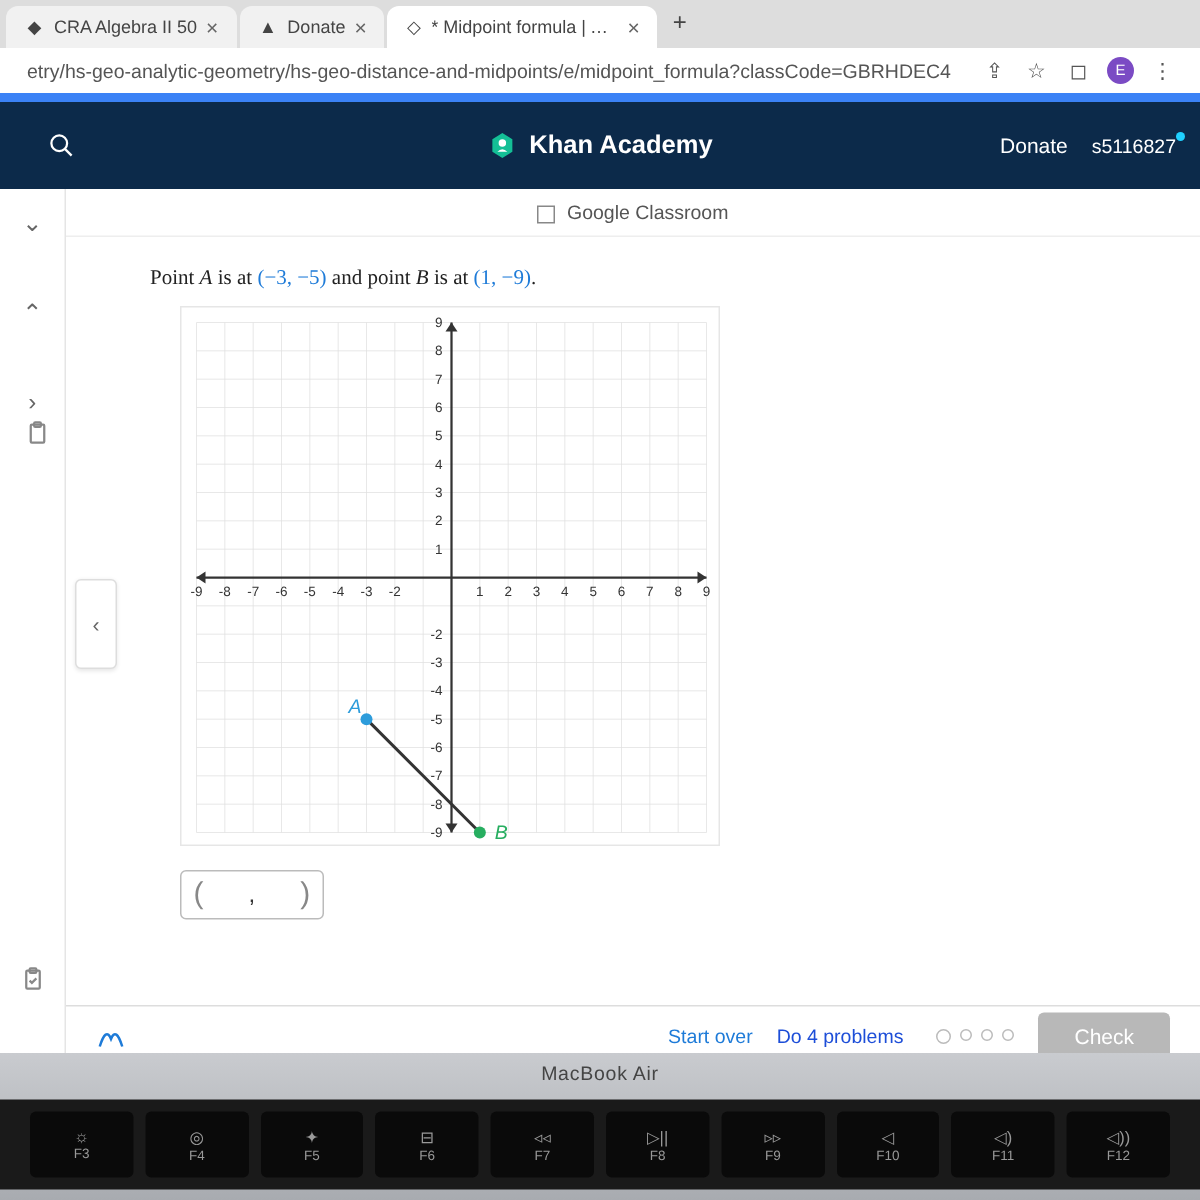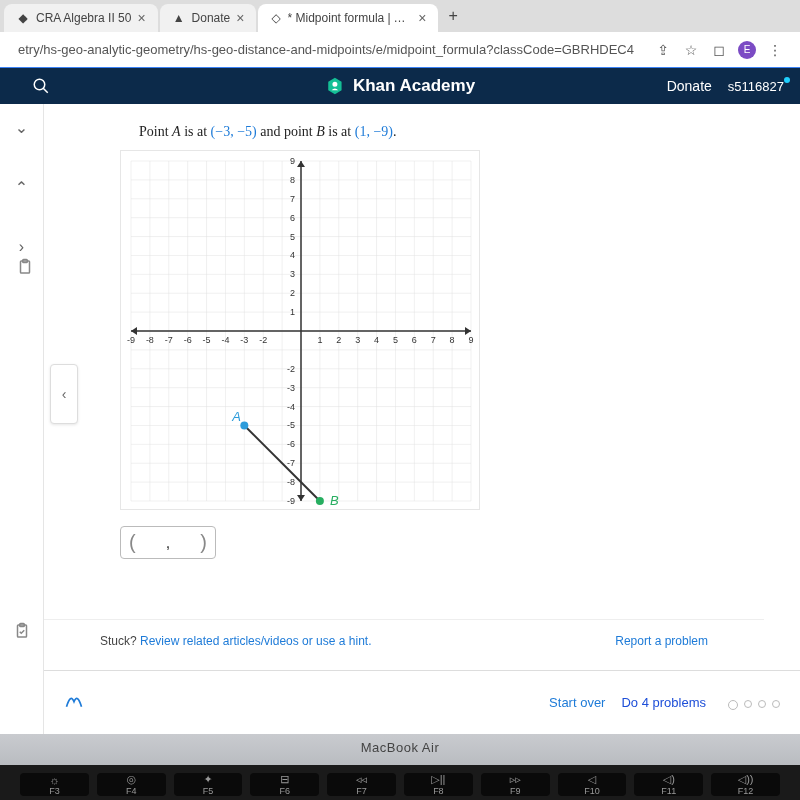--- a/index.html
+++ b/index.html
@@ -4,64 +4,64 @@
   <style>
     * { margin: 0; padding: 0; box-sizing: border-box; }
     body { font-family: -apple-system, BlinkMacSystemFont, 'Segoe UI', sans-serif; background: #f5f5f5; overflow: hidden; }
     .browser-chrome { background: #e8e8e8; }
     .tab-bar { display: flex; align-items: center; height: 32px; background: #ddd; gap: 2px; padding: 0 4px; }
     .tab { display: flex; align-items: center; gap: 6px; padding: 4px 12px; background: #f1f1f1; border-radius: 8px 8px 0 0; font-size: 12px; color: #444; max-width: 180px; height: 28px; margin-top: 4px;}
     .tab.active { background: #fff; }
     .tab-favicon { width: 14px; height: 14px; display: inline-flex; align-items: center; justify-content: center; }
     .tab-close { font-size: 14px; color: #666; }
     .new-tab { padding: 4px 8px; font-size: 16px; color: #444; cursor:pointer;}
-    .url-bar-row { display: flex; align-items: center; padding: 4px 8px; background: #fff; gap: 8px; height: 36px; border-bottom: 1px solid #3b82f6;}
+    .url-bar-row { display: flex; align-items: center; padding: 4px 8px; background: #fff; gap: 8px; height: 36px; border-bottom: 6px solid #3b82f6;}
     .url-bar { flex: 1; font-size: 13px; color: #555; padding: 6px 10px; }
     .url-actions { display: flex; gap: 10px; align-items: center; padding-right: 8px;}
     .icon-btn { width: 18px; height: 18px; display: inline-flex; align-items: center; justify-content: center; color: #555; font-size: 14px;}
     .profile-badge { width: 18px; height: 18px; border-radius: 50%; background: #7b4bc4; color: #fff; font-size: 10px; display: inline-flex; align-items: center; justify-content: center; }
-    .app-header { background: #0c2a4a; color: #fff; display: flex; align-items: center; height: 36px; padding: 0 16px; position: relative;}
+    .app-header { background: #0c2a4a; color: #fff; display: flex; align-items: center; height: 58px; padding: 0 16px; position: relative;}
     .search-icon-area { width: 50px; display:flex; justify-content:center; }
     .brand { display: flex; align-items: center; gap: 8px; font-weight: 600; font-size: 17px; position: absolute; left: 50%; transform: translateX(-50%);}
     .brand-icon { width: 20px; height: 20px; }
     .header-right { margin-left: auto; display: flex; align-items: center; gap: 16px; font-size: 14px;}
     .points-badge { background: transparent; position: relative; font-size: 13px;}
     .points-badge::after { content:''; width:6px; height:6px; background:#1fd0ff; border-radius:50%; position:absolute; top:-2px; right:-6px;}
     .layout { display: flex; height: calc(100vh - 118px); }
     .left-rail { width: 44px; background: #fff; border-right: 1px solid #e5e5e5; display: flex; flex-direction: column; align-items: center; padding-top: 8px; gap: 30px;}
     .rail-btn { width: 30px; height: 30px; display: flex; align-items: center; justify-content: center; color: #666; font-size: 16px;}
     .main { flex: 1; background: #fff; overflow-y: auto; position:relative;}
     .gc-row { text-align: center; padding: 8px; font-size: 13px; color: #555; border-bottom: 1px solid #eee;}
     .gc-row .box { display:inline-block; width:12px; height:12px; border:1px solid #888; margin-right:4px; vertical-align:middle;}
     .content { padding: 20px 56px; max-width: 640px; }
-    .problem-text { font-size: 14px; color: #222; margin-bottom: 10px; font-family: Georgia, serif; margin-left: 39px;}
+    .problem-text { font-size: 14px; color: #222; margin-bottom: 10px; font-family: Georgia, serif;}
     .problem-text .mvar { font-style: italic; }
     .problem-text .coord { color: #1e7bd8; }
     .question { font-size: 13px; font-weight: 600; margin-bottom: 14px;}
     .overline { text-decoration: overline; font-style:italic;}
     .graph-wrap { width: 360px; height: 360px; border:1px solid #e6e6e6; margin-left: 20px; margin-bottom: 16px; }
     .answer-row { margin-left: 20px; margin-bottom: 40px;}
     .answer-box { display:inline-flex; align-items:center; border:1px solid #bbb; border-radius: 4px; padding: 4px 8px; font-size: 16px; color:#888;}
     .answer-input { width: 26px; height: 20px; border:none; text-align:center; font-size:14px;}
     .answer-sep { margin: 0 4px; color:#333;}
     .paren { font-size:20px; color:#888; font-weight:300;}
     .collapse-btn { position:absolute; left: 6px; top: 260px; width:28px; height:60px; background:#fff; border:1px solid #ddd; border-radius:4px; display:flex; align-items:center; justify-content:center; font-size:14px; color:#666; box-shadow: 0 1px 3px rgba(0,0,0,0.1);}
     .stuck-row { padding: 14px 56px; font-size: 12px; color: #444; display:flex; justify-content:space-between; border-top:1px solid #eee; max-width: 720px;}
     .stuck-row a { color: #1e7bd8; text-decoration:none;}
     .report { color:#888; text-decoration:underline;}
-    .bottom-bar { position:fixed; bottom:90px; left:44px; right:0; height:40px; background:#fff; border-top:1px solid #ddd; display:flex; align-items:flex-end; padding: 0 20px; gap:16px;}
+    .bottom-bar { position:fixed; bottom:90px; left:44px; right:0; height:40px; background:#fff; border-top:1px solid #ddd; display:flex; align-items:center; padding: 0 20px; gap:16px;}
     .streak-icon { width:20px; height:20px; color:#1e7bd8;}
     .bottom-spacer { flex:1; }
     .start-over { color:#1e7bd8; font-size:13px; cursor:pointer;}
     .do-problems { font-size:13px; color:#1d4ed8;}
     .progress-dots { display:flex; gap:6px; margin-left:6px;}
     .progress-dot { width:8px; height:8px; border-radius:50%; border:1px solid #bbb;}
     .progress-dot:first-child { width:10px; height:10px;}
     .check-btn { background:#b8b8b8; color:#fff; padding:8px 24px; border-radius:4px; font-size:14px; border:none;}
-    .macbook { position:fixed; bottom:0; left:0; right:0; height:66px; background: linear-gradient(#c9cbcf, #a8abb0); display:flex; flex-direction:column; align-items:center;}
+    .macbook { position:fixed; bottom:0; left:0; right:0; height:98px; background: linear-gradient(#c9cbcf, #a8abb0); display:flex; flex-direction:column; align-items:center;}
     .macbook-label { font-size:13px; color:#444; margin-top:6px; letter-spacing:0.5px;}
     .keyboard { background:#1a1a1a; height:60px; margin-top:10px; width:100%; display:flex; gap:8px; padding:8px 20px;}
     .key { background:#0a0a0a; color:#999; flex:1; border-radius:4px; display:flex; flex-direction:column; align-items:center; justify-content:center; font-size:9px;}
     .key-icon { font-size:11px;}
     .rail-clipboard { position: absolute; left: 10px; }
     .rail-lower { margin-top: auto; margin-bottom: 140px;}
   </style>
 </head>
 <body>
 
@@ -130,20 +130,24 @@
     <span class="rail-btn rail-lower">
       <svg width="18" height="18" viewBox="0 0 24 24" fill="none" stroke="#888" stroke-width="2">
           <rect x="6" y="4" width="12" height="16" rx="1"></rect>
           <rect x="9" y="2" width="6" height="4" rx="1"></rect>
           <path d="M9 13 l2 2 l4-4"></path>
         </svg>
     </span>
   </div>
 
   <div class="main">
+    <div class="gc-row">
+      <span class="box"></span>
+      <span>Google Classroom</span>
+    </div>
 
     <div class="collapse-btn">‹</div>
 
     <div class="content">
       <p class="problem-text">
         <span>Point </span><span class="mvar">A</span><span> is at </span><span class="coord">(−3, −5)</span><span> and point </span><span class="mvar">B</span><span> is at </span><span class="coord">(1, −9)</span><span>.</span>
       </p>
 
       <div class="graph-wrap">
         <svg id="graph-svg" width="360" height="360" viewBox="0 0 360 360">
@@ -260,20 +264,21 @@
     </svg>
   <div class="bottom-spacer"></div>
   <span class="start-over">Start over</span>
   <span class="do-problems">Do 4 problems</span>
   <span class="progress-dots">
     <span class="progress-dot"></span>
     <span class="progress-dot"></span>
     <span class="progress-dot"></span>
     <span class="progress-dot"></span>
   </span>
+  <button class="check-btn">Check</button>
 </div>
 
 <div class="macbook">
   <div class="macbook-label">MacBook Air</div>
   <div class="keyboard" id="keyboard">
       <div class="key">
         <span class="key-icon">☼</span>
         <span>F3</span>
       </div>
       <div class="key">

